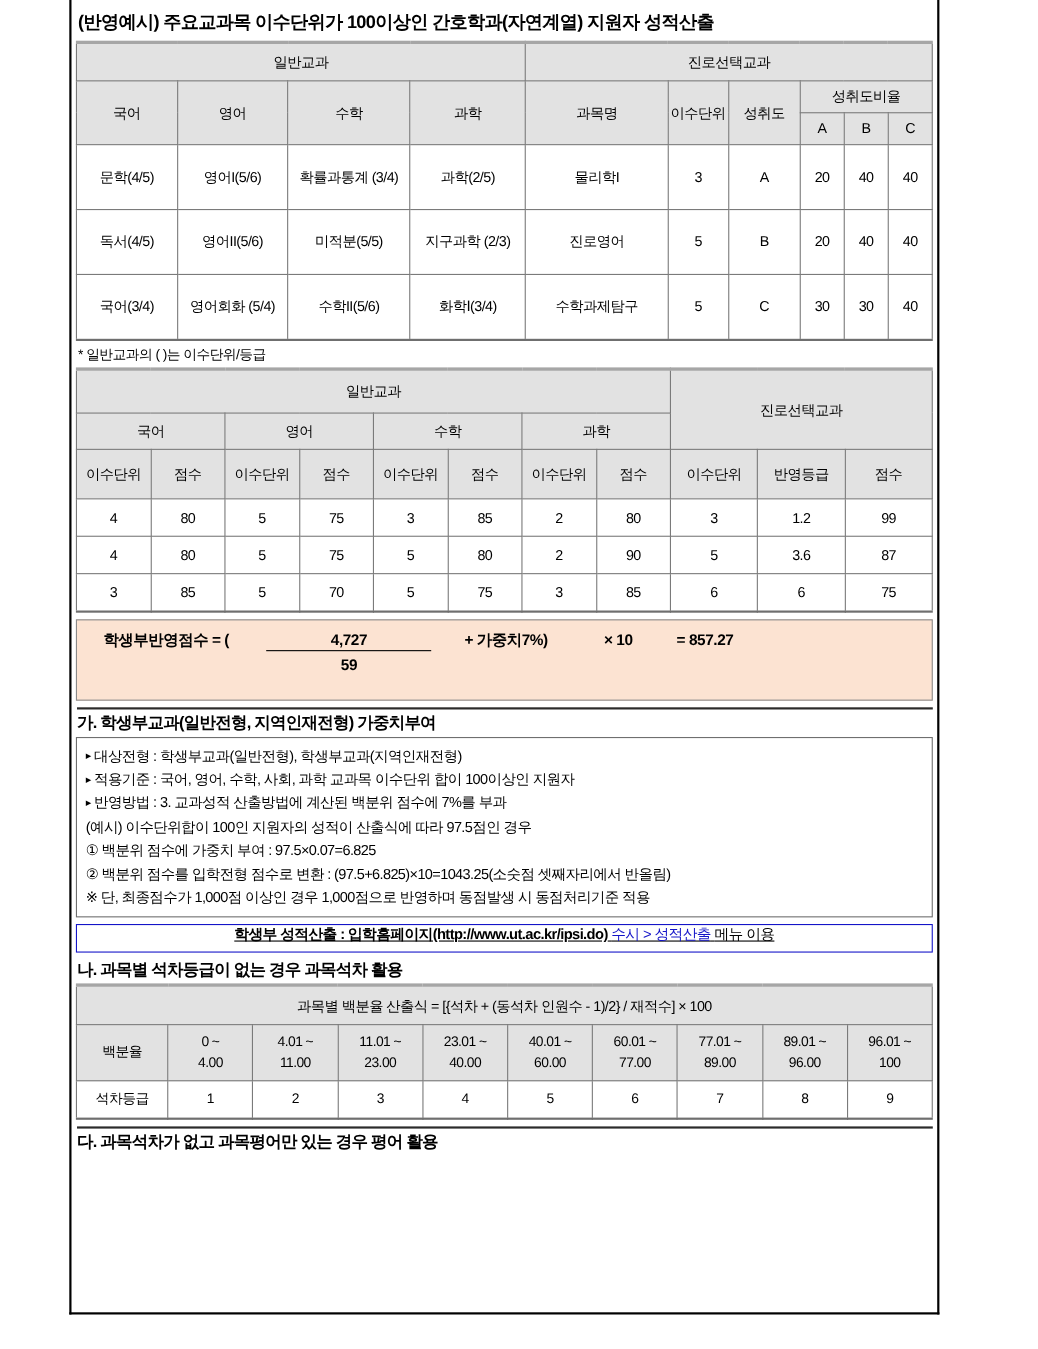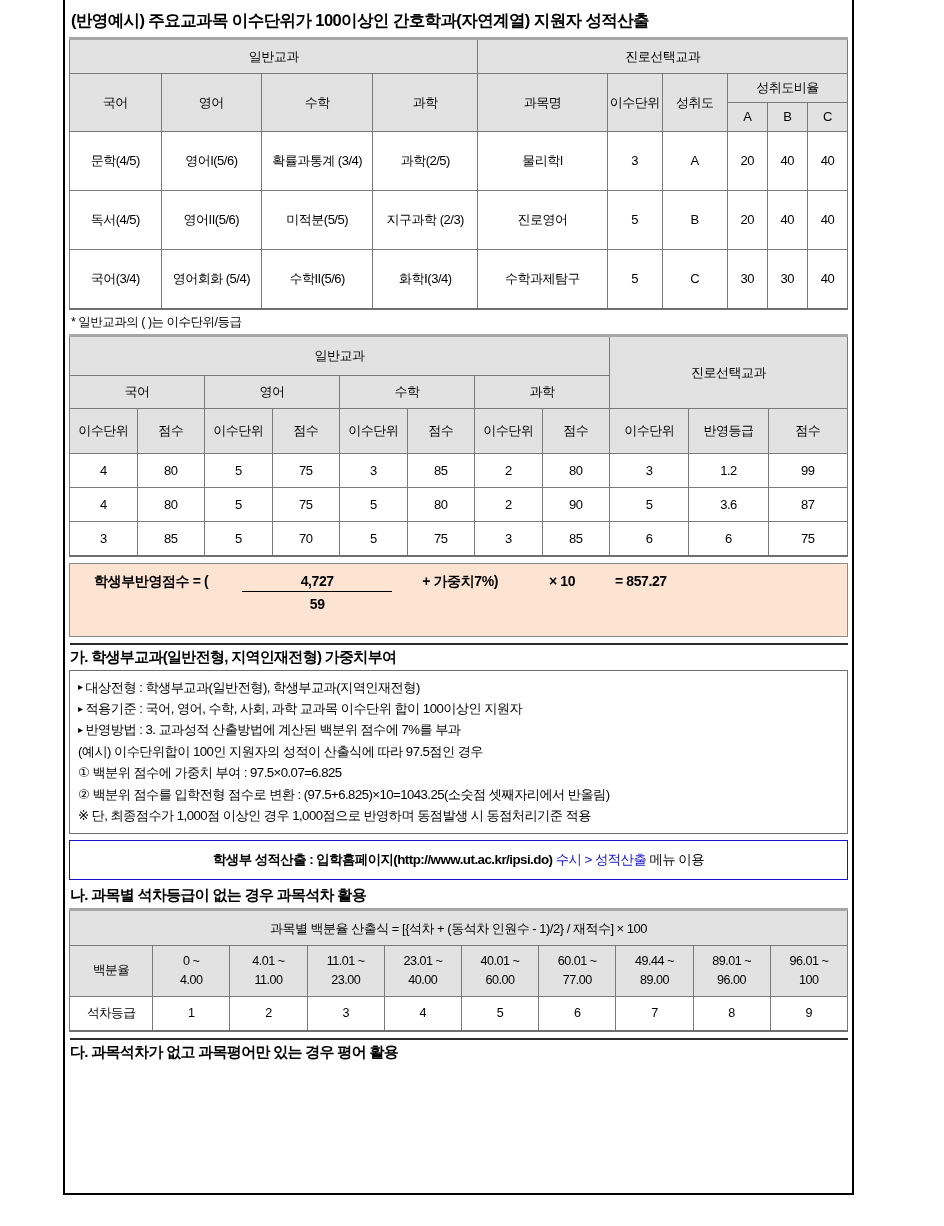--- a/index.html
+++ b/index.html
@@ -140,25 +140,26 @@
     font-size: 13.2px;
     letter-spacing: -0.55px;
     line-height: 1.62;
     white-space: nowrap;
   }
   .bullet { font-size: 10px; vertical-align: 1.5px; margin-right: 3px; }
 
   .link-box {
     border: 1.6px solid #1414c8;
     margin-top: 6px;
-    height: 40px;
+    height: 26px;
     display: flex;
-    align-items: center;
+    align-items: flex-start;
     justify-content: center;
     box-sizing: border-box;
+    text-decoration: underline;
   }
   .link-text {
     font-size: 13.4px;
     letter-spacing: -0.55px;
     white-space: nowrap;
   }
   .link-text b { font-weight: bold; }
   .link-accent { color: #1414c8; }
 
   
@@ -406,21 +407,21 @@
           <td class="hdr range-cell">
             <span>23.01 ~</span><br><span>40.00</span>
           </td>
           <td class="hdr range-cell">
             <span>40.01 ~</span><br><span>60.00</span>
           </td>
           <td class="hdr range-cell">
             <span>60.01 ~</span><br><span>77.00</span>
           </td>
           <td class="hdr range-cell">
-            <span>49.44 ~</span><br><span>89.00</span>
+            <span>77.01 ~</span><br><span>89.00</span>
           </td>
           <td class="hdr range-cell">
             <span>89.01 ~</span><br><span>96.00</span>
           </td>
           <td class="hdr range-cell">
             <span>96.01 ~</span><br><span>100</span>
           </td>
         </tr>
         <tr>
           <td class="rank-cell">석차등급</td>

